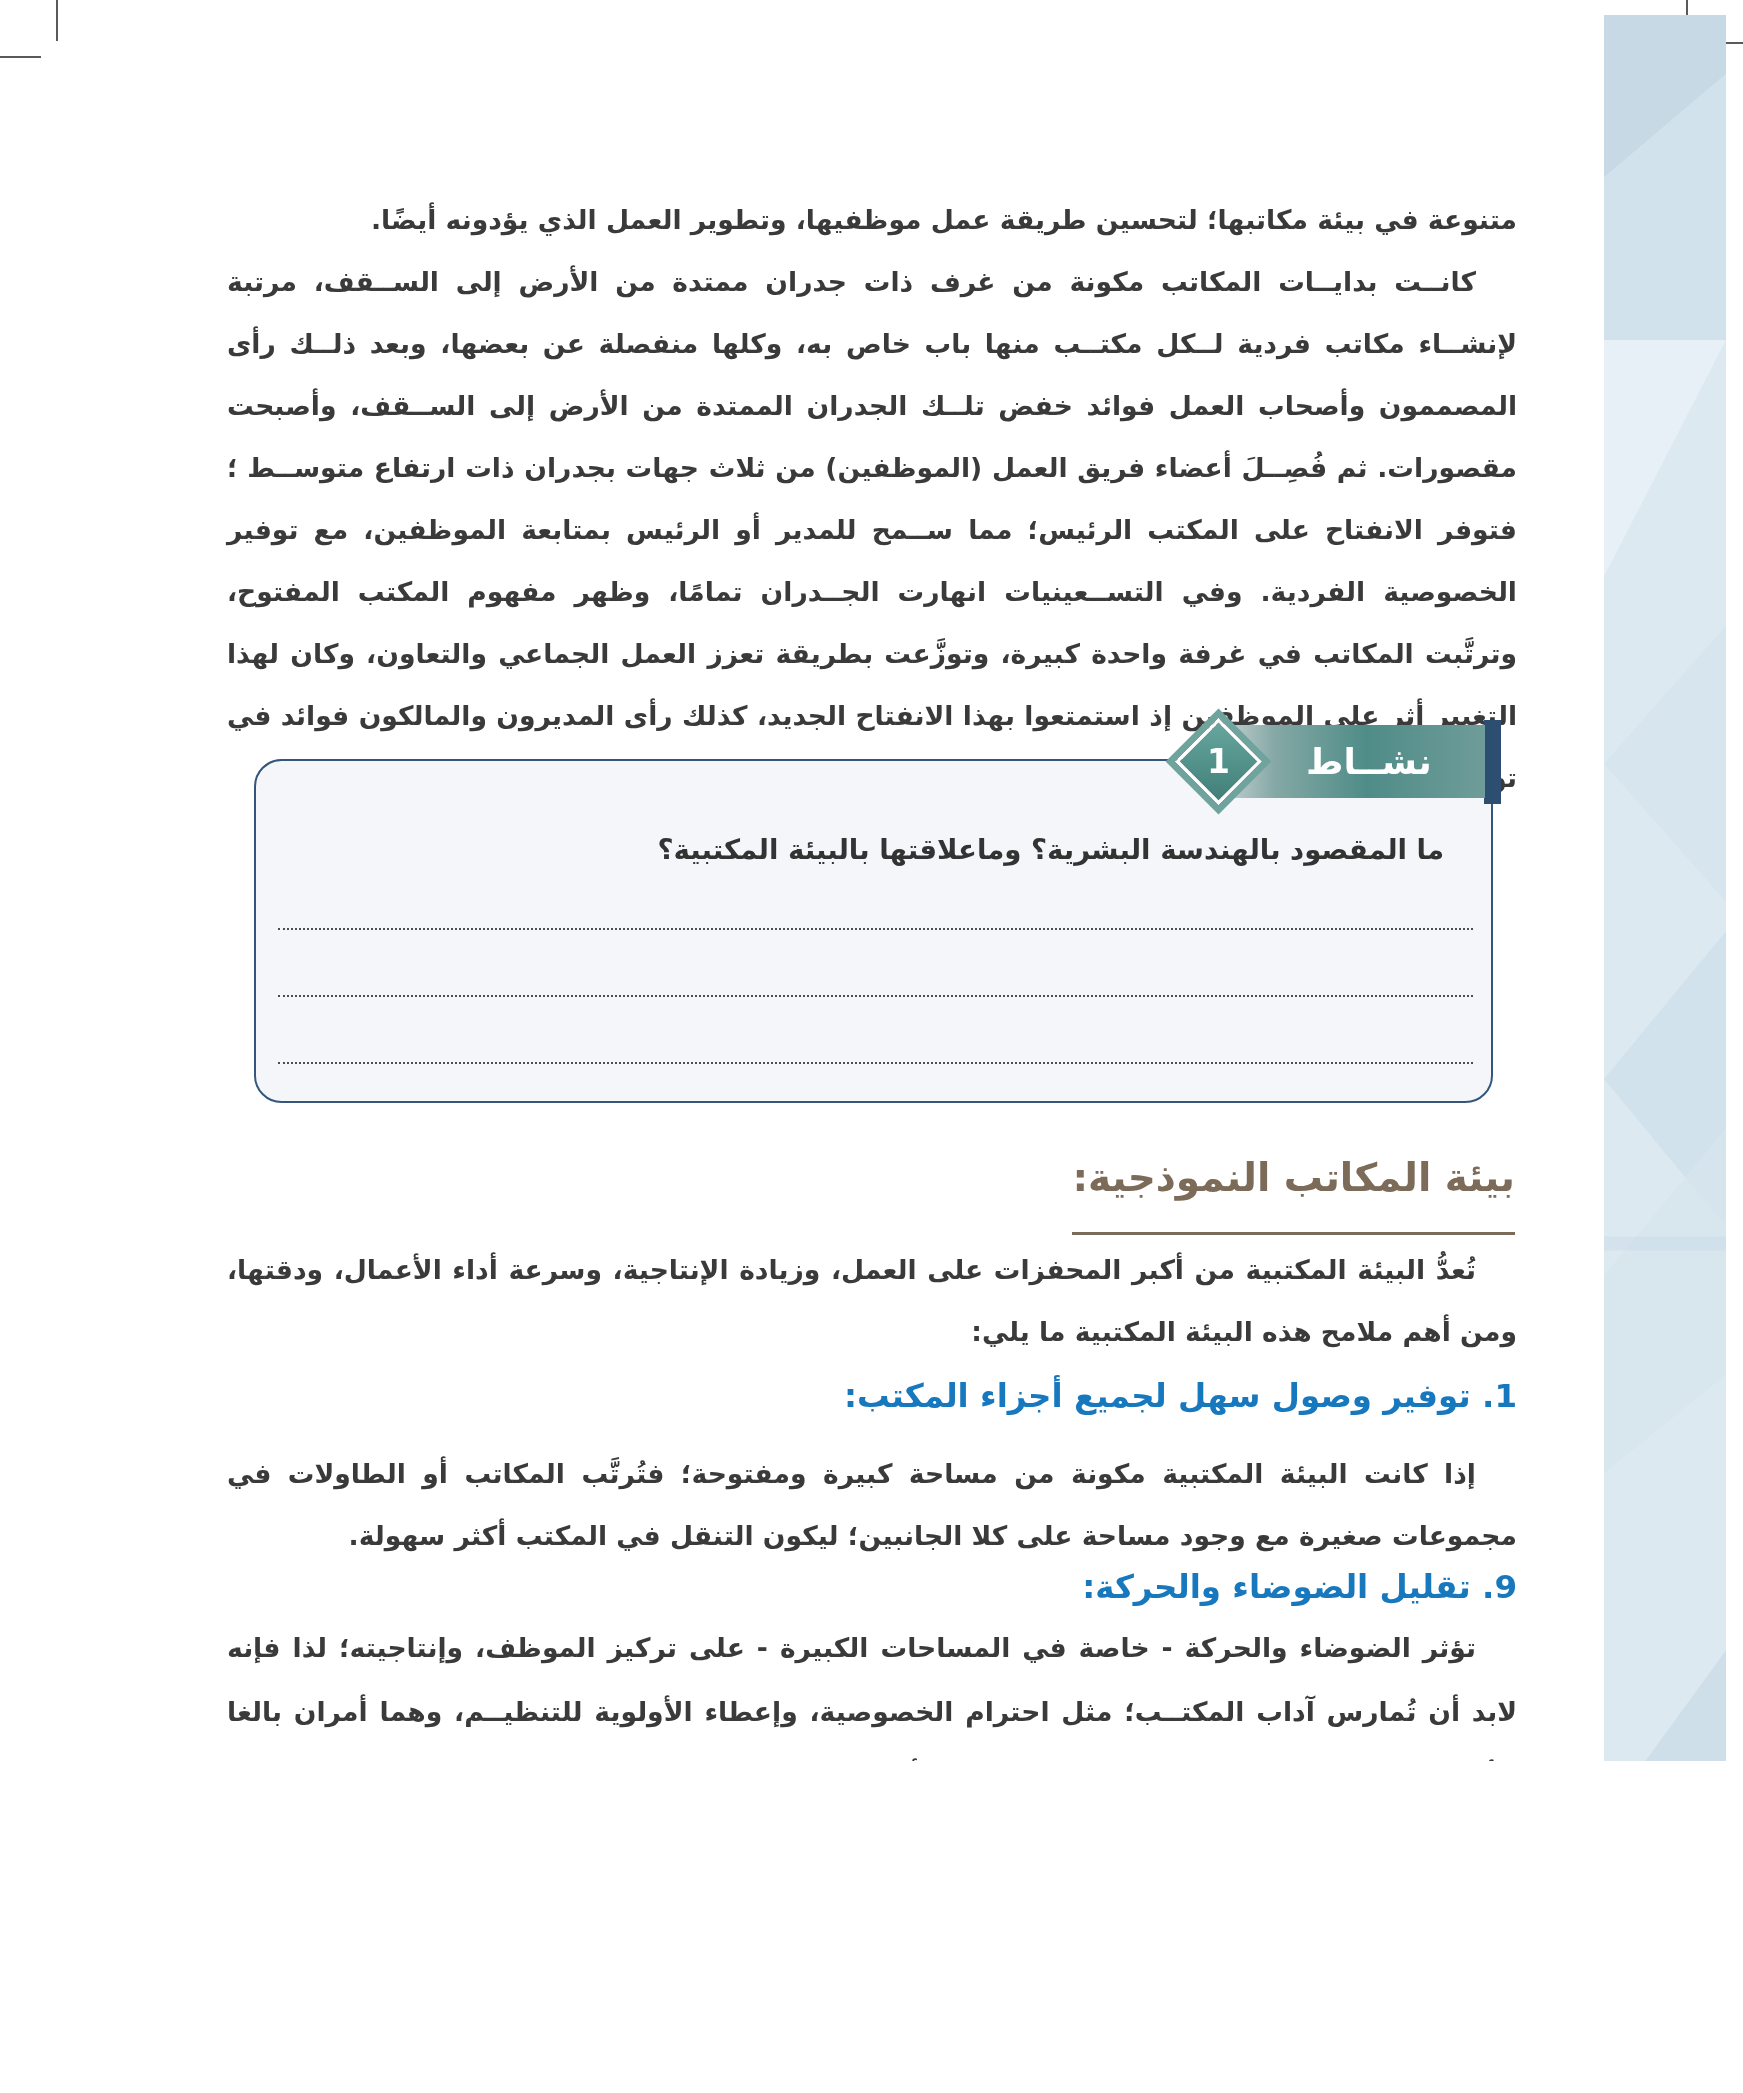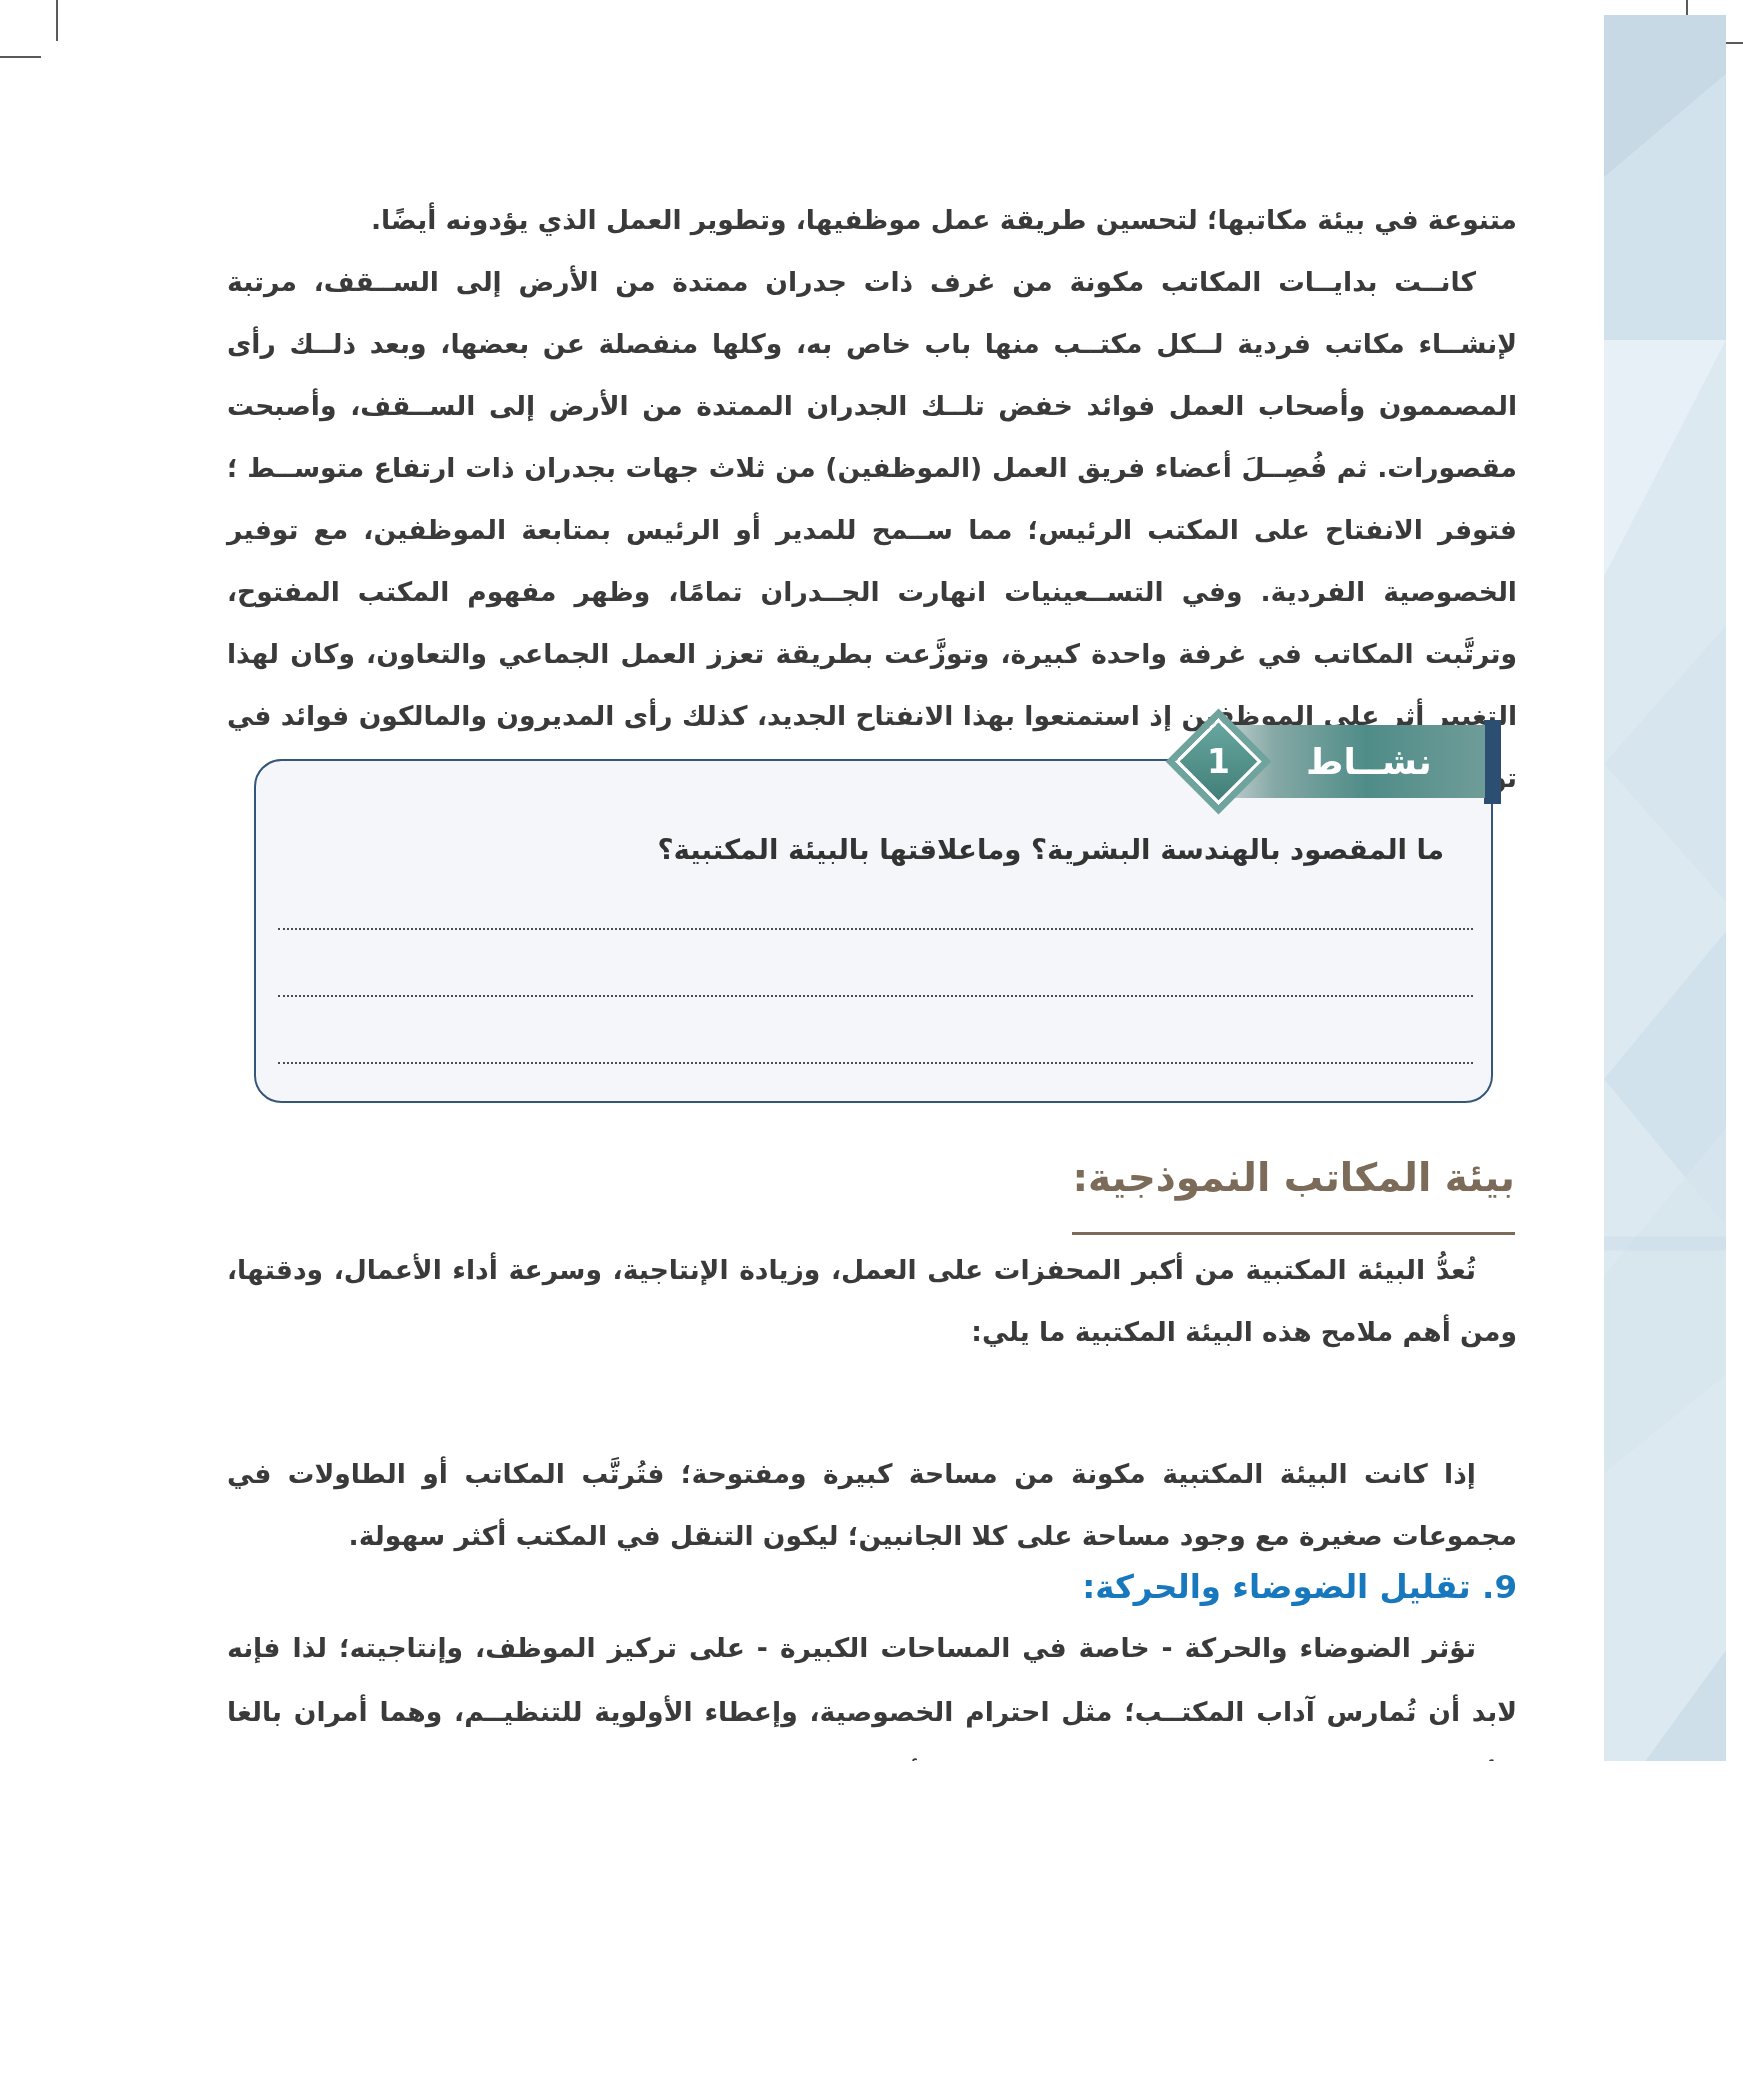--- a/index.html
+++ b/index.html
@@ -136,20 +136,23 @@
     <div class="dotted-line" style="top:234px;"></div>
     <div class="dotted-line" style="top:301px;"></div>
   </div>
 
   <div class="section-heading rtl">بيئة المكاتب النموذجية:</div>
 
   <div class="flow rtl" style="top:1239px;">
     <p class="para indent">تُعدُّ البيئة المكتبية من أكبر المحفزات على العمل، وزيادة الإنتاجية، وسرعة أداء الأعمال، ودقتها، ومن أهم ملامح هذه البيئة المكتبية ما يلي:</p>
   </div>
 
+  <div class="flow rtl" style="top:1377px;">
+    <h3 class="sub-heading">1. توفير وصول سهل لجميع أجزاء المكتب:</h3>
+  </div>
   <div class="flow rtl" style="top:1443px;">
     <p class="para indent">إذا كانت البيئة المكتبية مكونة من مساحة كبيرة ومفتوحة؛ فتُرتَّب المكاتب أو الطاولات في مجموعات صغيرة مع وجود مساحة على كلا الجانبين؛ ليكون التنقل في المكتب أكثر سهولة.</p>
   </div>
 
   <div class="flow rtl" style="top:1568px;">
     <h3 class="sub-heading">9. تقليل الضوضاء والحركة:</h3>
   </div>
   <div class="flow rtl" style="top:1616px;">
     <p class="para indent" style="line-height:64px;">تؤثر الضوضاء والحركة - خاصة في المساحات الكبيرة - على تركيز الموظف، وإنتاجيته؛ لذا فإنه لابد أن تُمارس آداب المكتــب؛ مثل احترام الخصوصية، وإعطاء الأولوية للتنظيــم، وهما أمران بالغا الأهمية لنجاح العمل. كما يمكن التقليل من تأثيرات الضوضاء والحركة عن طريق فصل المساحات الواسعة المفتوحة بالخزائن، أو النباتات، أو الأرفف؛ لتوفير المســاحة بين المكاتب. كما يمكن دعم الشــعور بالخصوصية عن طريق فصل مناطق العمل بقطع كبيرة من الأثاث؛ مثل خزائن الملفات، أو خزانات التخزين.</p>
   </div>

